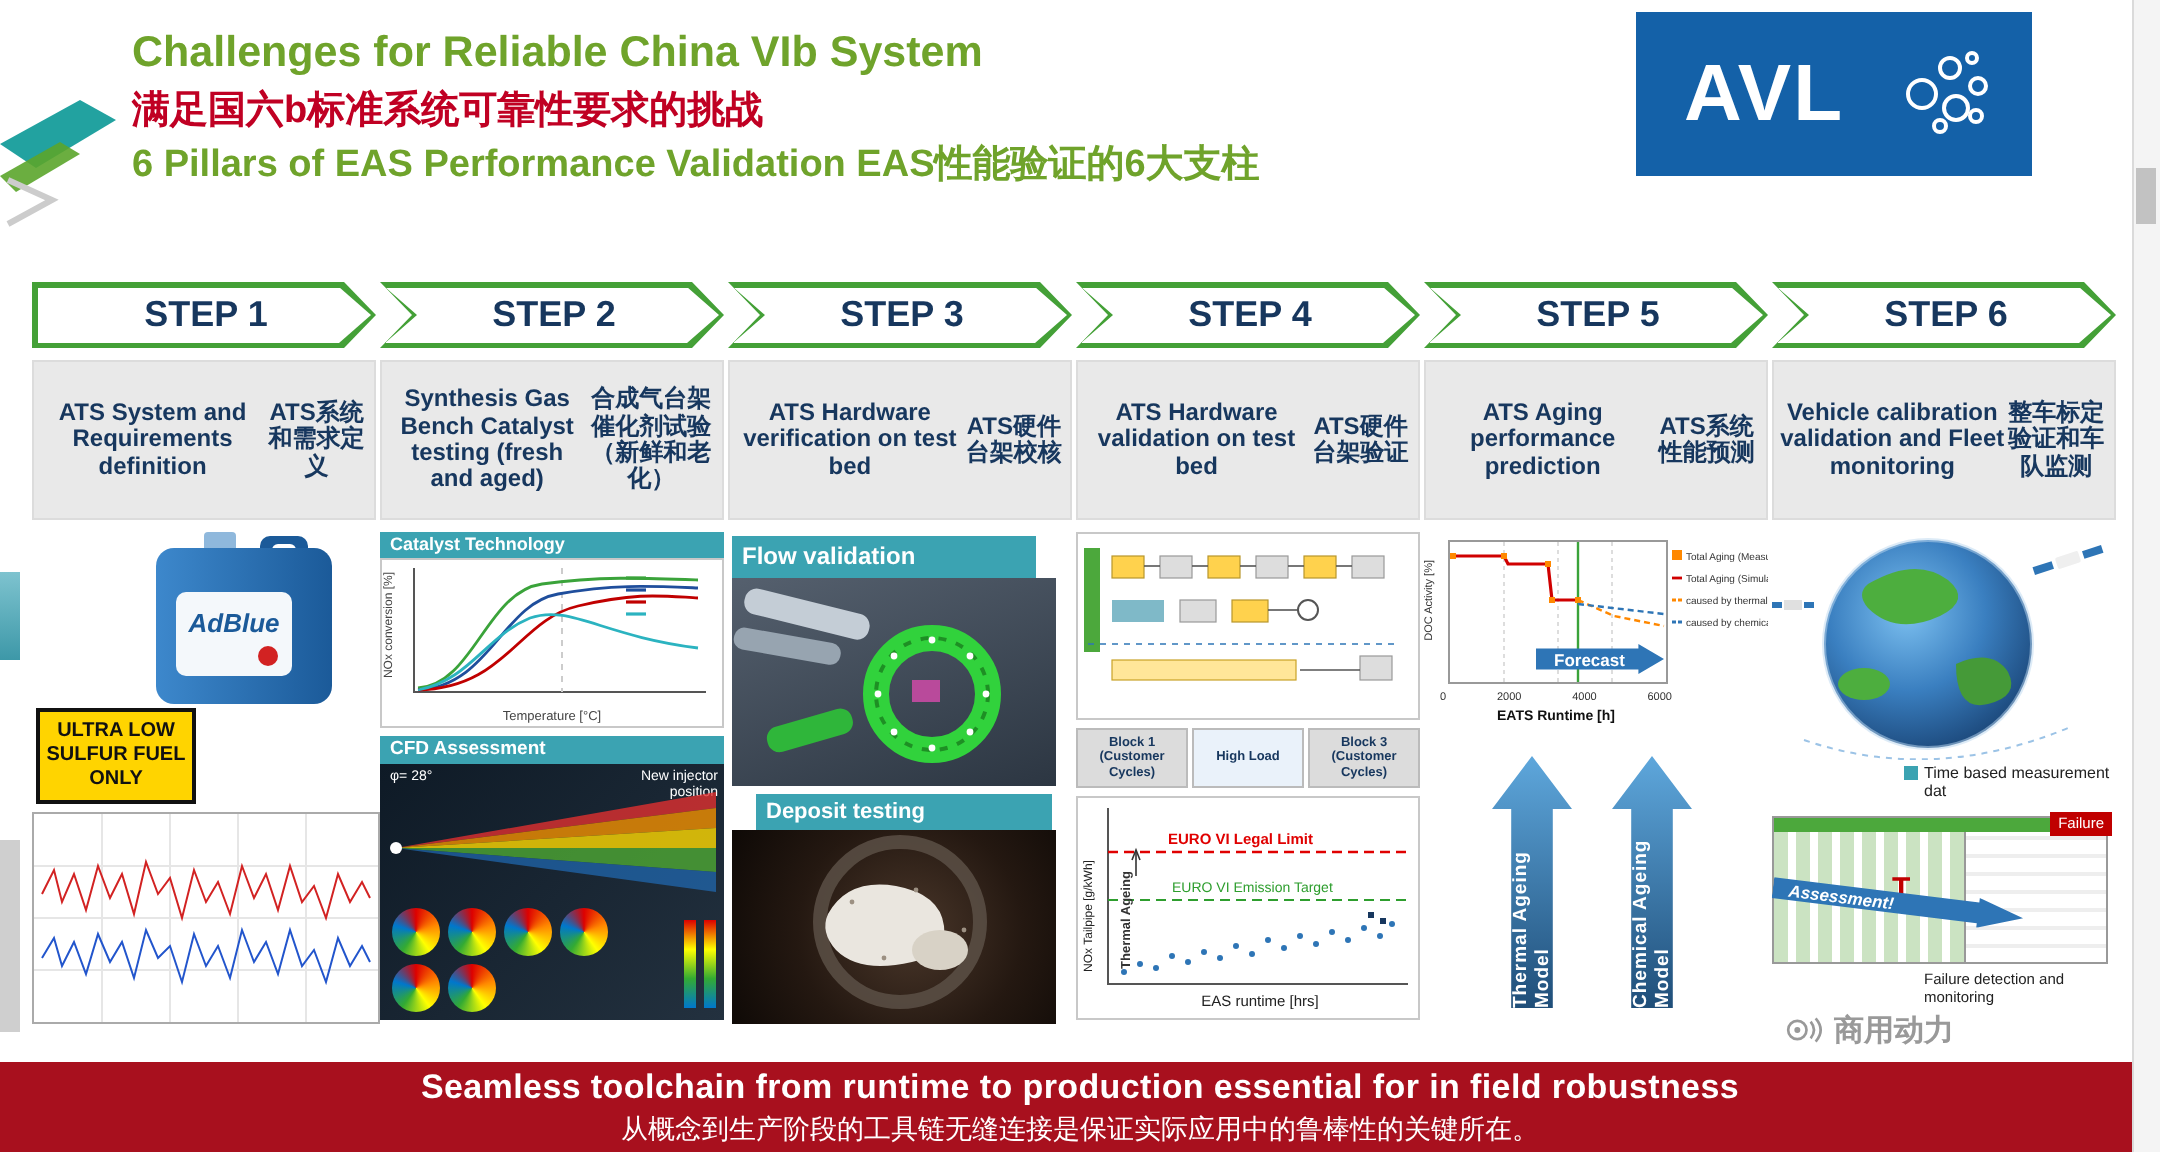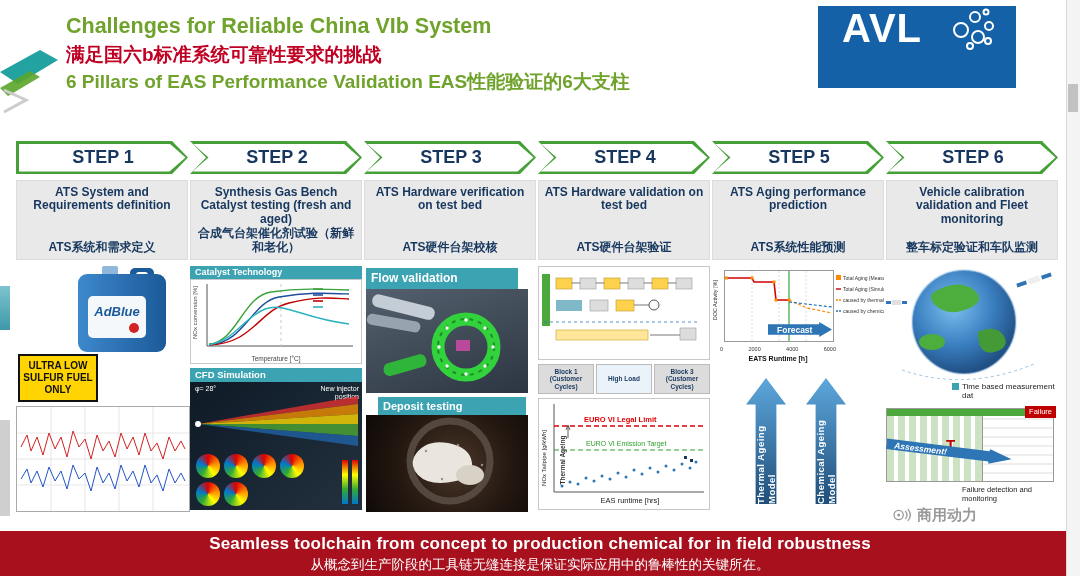--- a/index.html
+++ b/index.html
@@ -5,34 +5,34 @@
   html,body{margin:0;padding:0;background:#fff}
   .slide{position:relative;width:1080px;height:576px;background:#fff;overflow:hidden;
          font-family:"Liberation Sans","DejaVu Sans",sans-serif}
   .abs{position:absolute}
 
   
   .title1{position:absolute;left:66px;top:14px;font-size:21.5px;font-weight:bold;color:#6FA32B;white-space:nowrap}
   .title2{position:absolute;left:66px;top:42px;font-size:19px;font-weight:bold;color:#C00023;white-space:nowrap}
   .title3{position:absolute;left:66px;top:69px;font-size:19px;font-weight:600;color:#6FA32B;white-space:nowrap}
   .logo{position:absolute;left:818px;top:6px;width:198px;height:82px;background:#1461A8;
-        display:flex;align-items:flex-start;justify-content:space-between;padding:0 16px 0 24px;box-sizing:border-box}
+        display:flex;align-items:center;justify-content:space-between;padding:0 16px 0 24px;box-sizing:border-box}
   .logo-text{color:#fff;font-size:40px;font-weight:bold;letter-spacing:1px}
 
   
   .chev{position:absolute;top:141px;width:172px;height:33px}
   .chev .outer{position:absolute;inset:0;background:#44A037}
   .chev .inner{position:absolute;inset:2.5px;background:#fff}
   .chev.notch .outer,.chev.notch .inner{clip-path:polygon(0 0,calc(100% - 16px) 0,100% 50%,calc(100% - 16px) 100%,0 100%,16px 50%)}
   .chev.flat .outer,.chev.flat .inner{clip-path:polygon(0 0,calc(100% - 16px) 0,100% 50%,calc(100% - 16px) 100%,0 100%)}
   .chev .lbl{position:absolute;inset:0;display:flex;align-items:center;justify-content:center;
              font-size:18px;font-weight:bold;color:#17375E;padding-left:2px}
 
   .desc{position:absolute;top:180px;width:172px;height:80px;background:#E9E9E9;border:1px solid #DCDCDC;
-        display:flex;flex-direction:column;justify-content:space-between;align-items:center;text-align:center;
+        display:flex;flex-direction:row;justify-content:space-between;align-items:center;text-align:center;
         padding:5px 3px;box-sizing:border-box;color:#17375E;font-weight:bold;font-size:12px;line-height:1.12}
 
   .col{position:absolute;top:266px;width:172px;height:246px}
 
   .tealbar{background:#3BA3B2;color:#fff;font-weight:bold;padding-left:5px;box-sizing:border-box;white-space:nowrap;overflow:hidden}
 
   
   .fuelsign{position:absolute;left:2px;top:88px;width:80px;height:48px;background:#FFD400;border:2px solid #111;
             color:#111;font-weight:bold;font-size:10px;line-height:1.2;display:flex;align-items:center;
             justify-content:center;text-align:center;box-sizing:border-box;padding:2px}
@@ -242,21 +242,21 @@
               <line x1="122" y1="15" x2="132" y2="15" stroke="#1F4E9C"></line>
             <line x1="122" y1="21" x2="132" y2="21" stroke="#C00000"></line>
               <line x1="122" y1="27" x2="132" y2="27" stroke="#2BB3C0"></line>
             </g>
         </svg>
         <span class="ylab">NOx conversion [%]</span>
         <span class="xlab">Temperature [°C]</span>
       </div>
     </div>
     <div class="panel" style="top:102px">
-      <div class="tealbar" style="height:14px;font-size:9.5px;line-height:14px">CFD Simulation</div>
+      <div class="tealbar" style="height:14px;font-size:9.5px;line-height:14px">CFD Assessment</div>
       <div class="cfdimg">
         <span class="cfd-angle">φ= 28°</span>
         <span class="cfd-note">New injector position</span>
         <svg class="abs" style="left:0;top:10px" width="172" height="62" viewBox="0 0 172 62">
           <polygon points="8,32 168,4 168,12" fill="#E03030" opacity="0.8"></polygon>
           <polygon points="8,32 168,12 168,22" fill="#F29000" opacity="0.8"></polygon>
           <polygon points="8,32 168,22 168,32" fill="#FFD800" opacity="0.8"></polygon>
           <polygon points="8,32 168,32 168,44" fill="#55BB33" opacity="0.7"></polygon>
           <polygon points="8,32 168,44 168,54" fill="#2277CC" opacity="0.6"></polygon>
           <circle cx="8" cy="32" r="3" fill="#fff"></circle>
@@ -482,20 +482,20 @@
     <svg width="20" height="20" viewBox="0 0 24 20">
       <circle cx="8" cy="10" r="5.5" fill="none" stroke="#999" stroke-width="1.6"></circle>
       <circle cx="8" cy="10" r="1.8" fill="#999"></circle>
       <path d="M16,5 q4,5 0,10" stroke="#999" fill="none" stroke-width="1.6"></path>
       <path d="M19,3 q6,7 0,14" stroke="#999" fill="none" stroke-width="1.6"></path>
     </svg>
     <span class="txt">商用动力</span>
   </div>
 
   <div class="footer">
-    <div class="fline1">Seamless toolchain from concept to production chemical for in field robustness</div>
+    <div class="fline1">Seamless toolchain from runtime to production essential for in field robustness</div>
     <div class="fline2">从概念到生产阶段的工具链无缝连接是保证实际应用中的鲁棒性的关键所在。</div>
   </div>
 
   <div class="rtrack"></div>
   <div class="rthumb"></div>
 
 </div>
 
 </body></html>

